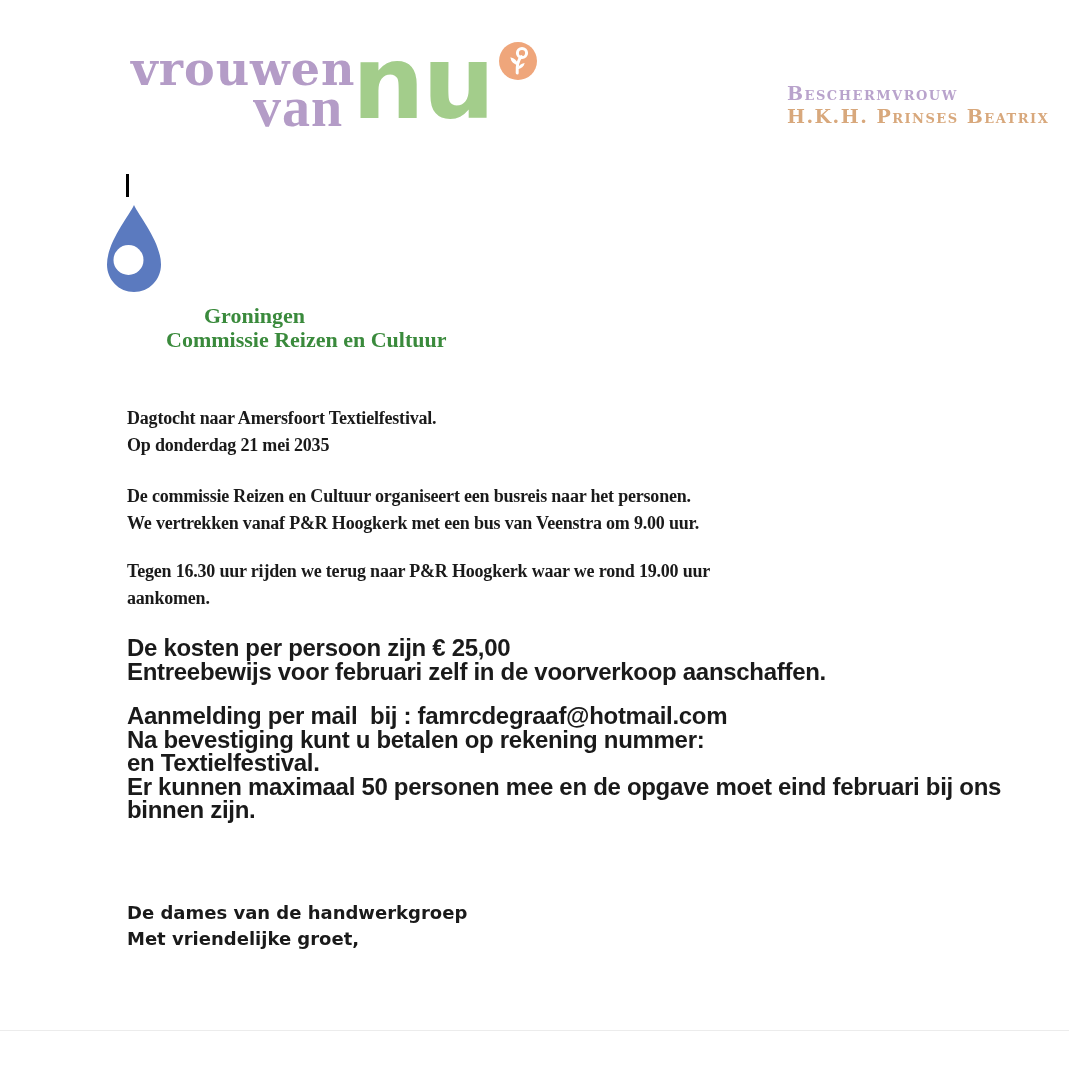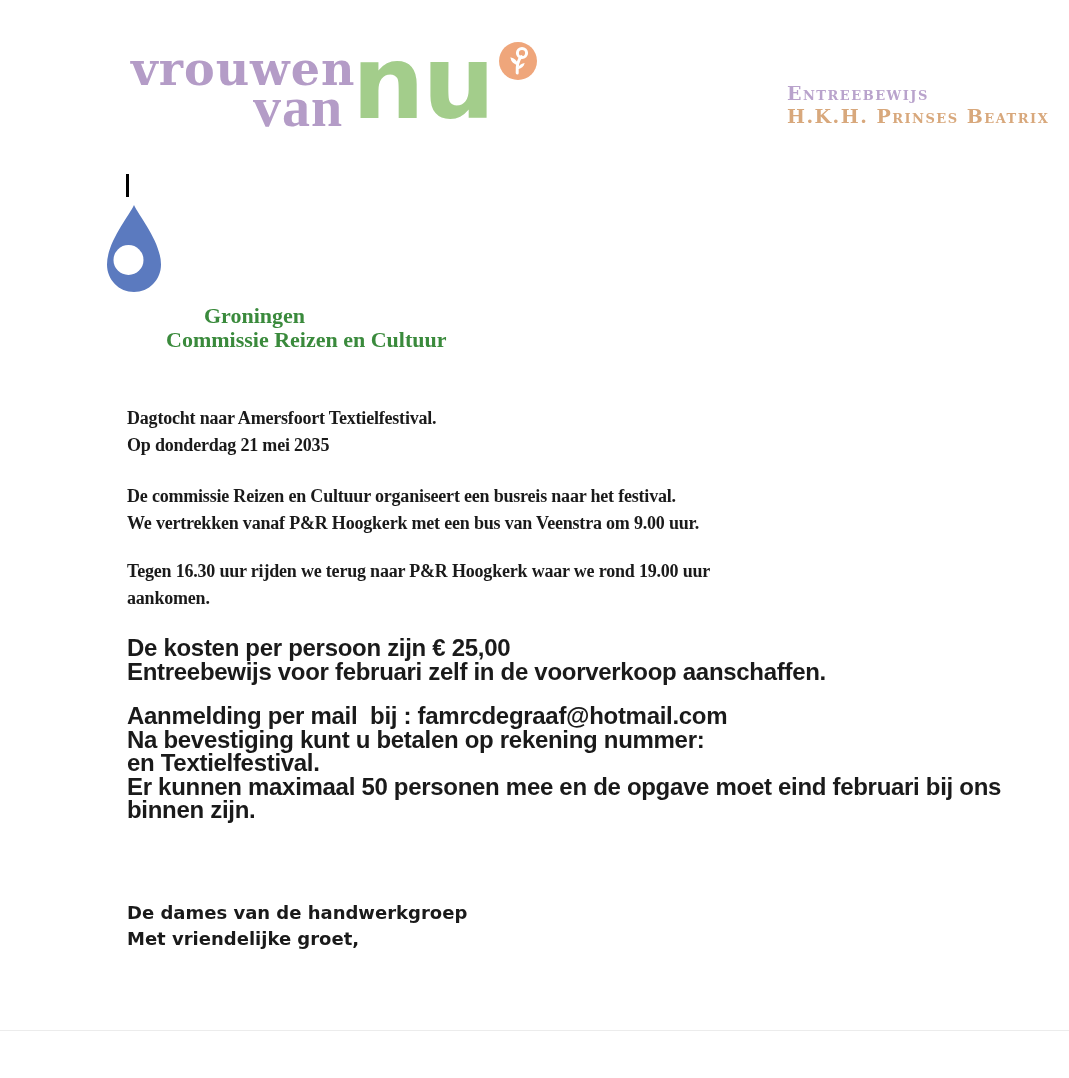--- a/index.html
+++ b/index.html
@@ -128,21 +128,21 @@
   <span class="logo-flower">
     <svg width="38" height="38" viewBox="0 0 38 38" xmlns="http://www.w3.org/2000/svg">
       <circle cx="19" cy="19" r="19" fill="#efa67b"></circle>
       <circle cx="23" cy="11" r="4.6" fill="none" stroke="#ffffff" stroke-width="3"></circle>
       <path d="M18.2 31 C17.8 23.5 19.3 17.5 22.3 14.6" stroke="#ffffff" stroke-width="3" fill="none" stroke-linecap="round"></path>
       <path d="M18.6 23 C14.6 22.2 12 19.5 11.4 15.2 C15.6 16 18.2 18.6 18.9 22.2 Z" fill="#ffffff"></path>
       <path d="M18.6 27.3 C22.3 26.8 24.9 24.7 25.7 21 C21.7 21.6 19.4 23.8 18.8 26.8 Z" fill="#ffffff"></path>
     </svg>
   </span>
 
-  <span class="patron-line1">Entreebewijs</span>
+  <span class="patron-line1">Beschermvrouw</span>
   <span class="patron-line2">H.K.H. Prinses Beatrix</span>
 
   <div class="text-cursor"></div>
   <span class="drop-icon">
     <svg width="54" height="89" viewBox="0 0 54 89" xmlns="http://www.w3.org/2000/svg">
       <path d="M27 1 C 22 12 0 38 0 60.5 C 0 76 12 88 27 88 C 42 88 54 76 54 60.5 C 54 38 32 12 27 1 Z" fill="#5b7abf"></path>
       <circle cx="21.5" cy="56" r="15" fill="#ffffff"></circle>
     </svg>
   </span>
 
@@ -150,21 +150,21 @@
     <div class="h-line1 line">Groningen</div>
     <div class="h-line2 line">Commissie Reizen en Cultuur</div>
   </div>
 
   <div class="serif-block">
     <div class="para1">
       <div class="line">Dagtocht naar Amersfoort Textielfestival.</div>
       <div class="line">Op donderdag 21 mei 2035</div>
     </div>
     <div class="para2">
-      <div class="line">De commissie Reizen en Cultuur organiseert een busreis naar het festival.</div>
+      <div class="line">De commissie Reizen en Cultuur organiseert een busreis naar het personen.</div>
       <div class="line">We vertrekken vanaf P&amp;R Hoogkerk met een bus van Veenstra om 9.00 uur.</div>
     </div>
     <div class="para3">
       <div class="line">Tegen 16.30 uur rijden we terug naar P&amp;R Hoogkerk waar we rond 19.00 uur</div>
       <div class="line">aankomen.</div>
     </div>
   </div>
 
   <div class="sans-block">
     <div class="para1">

